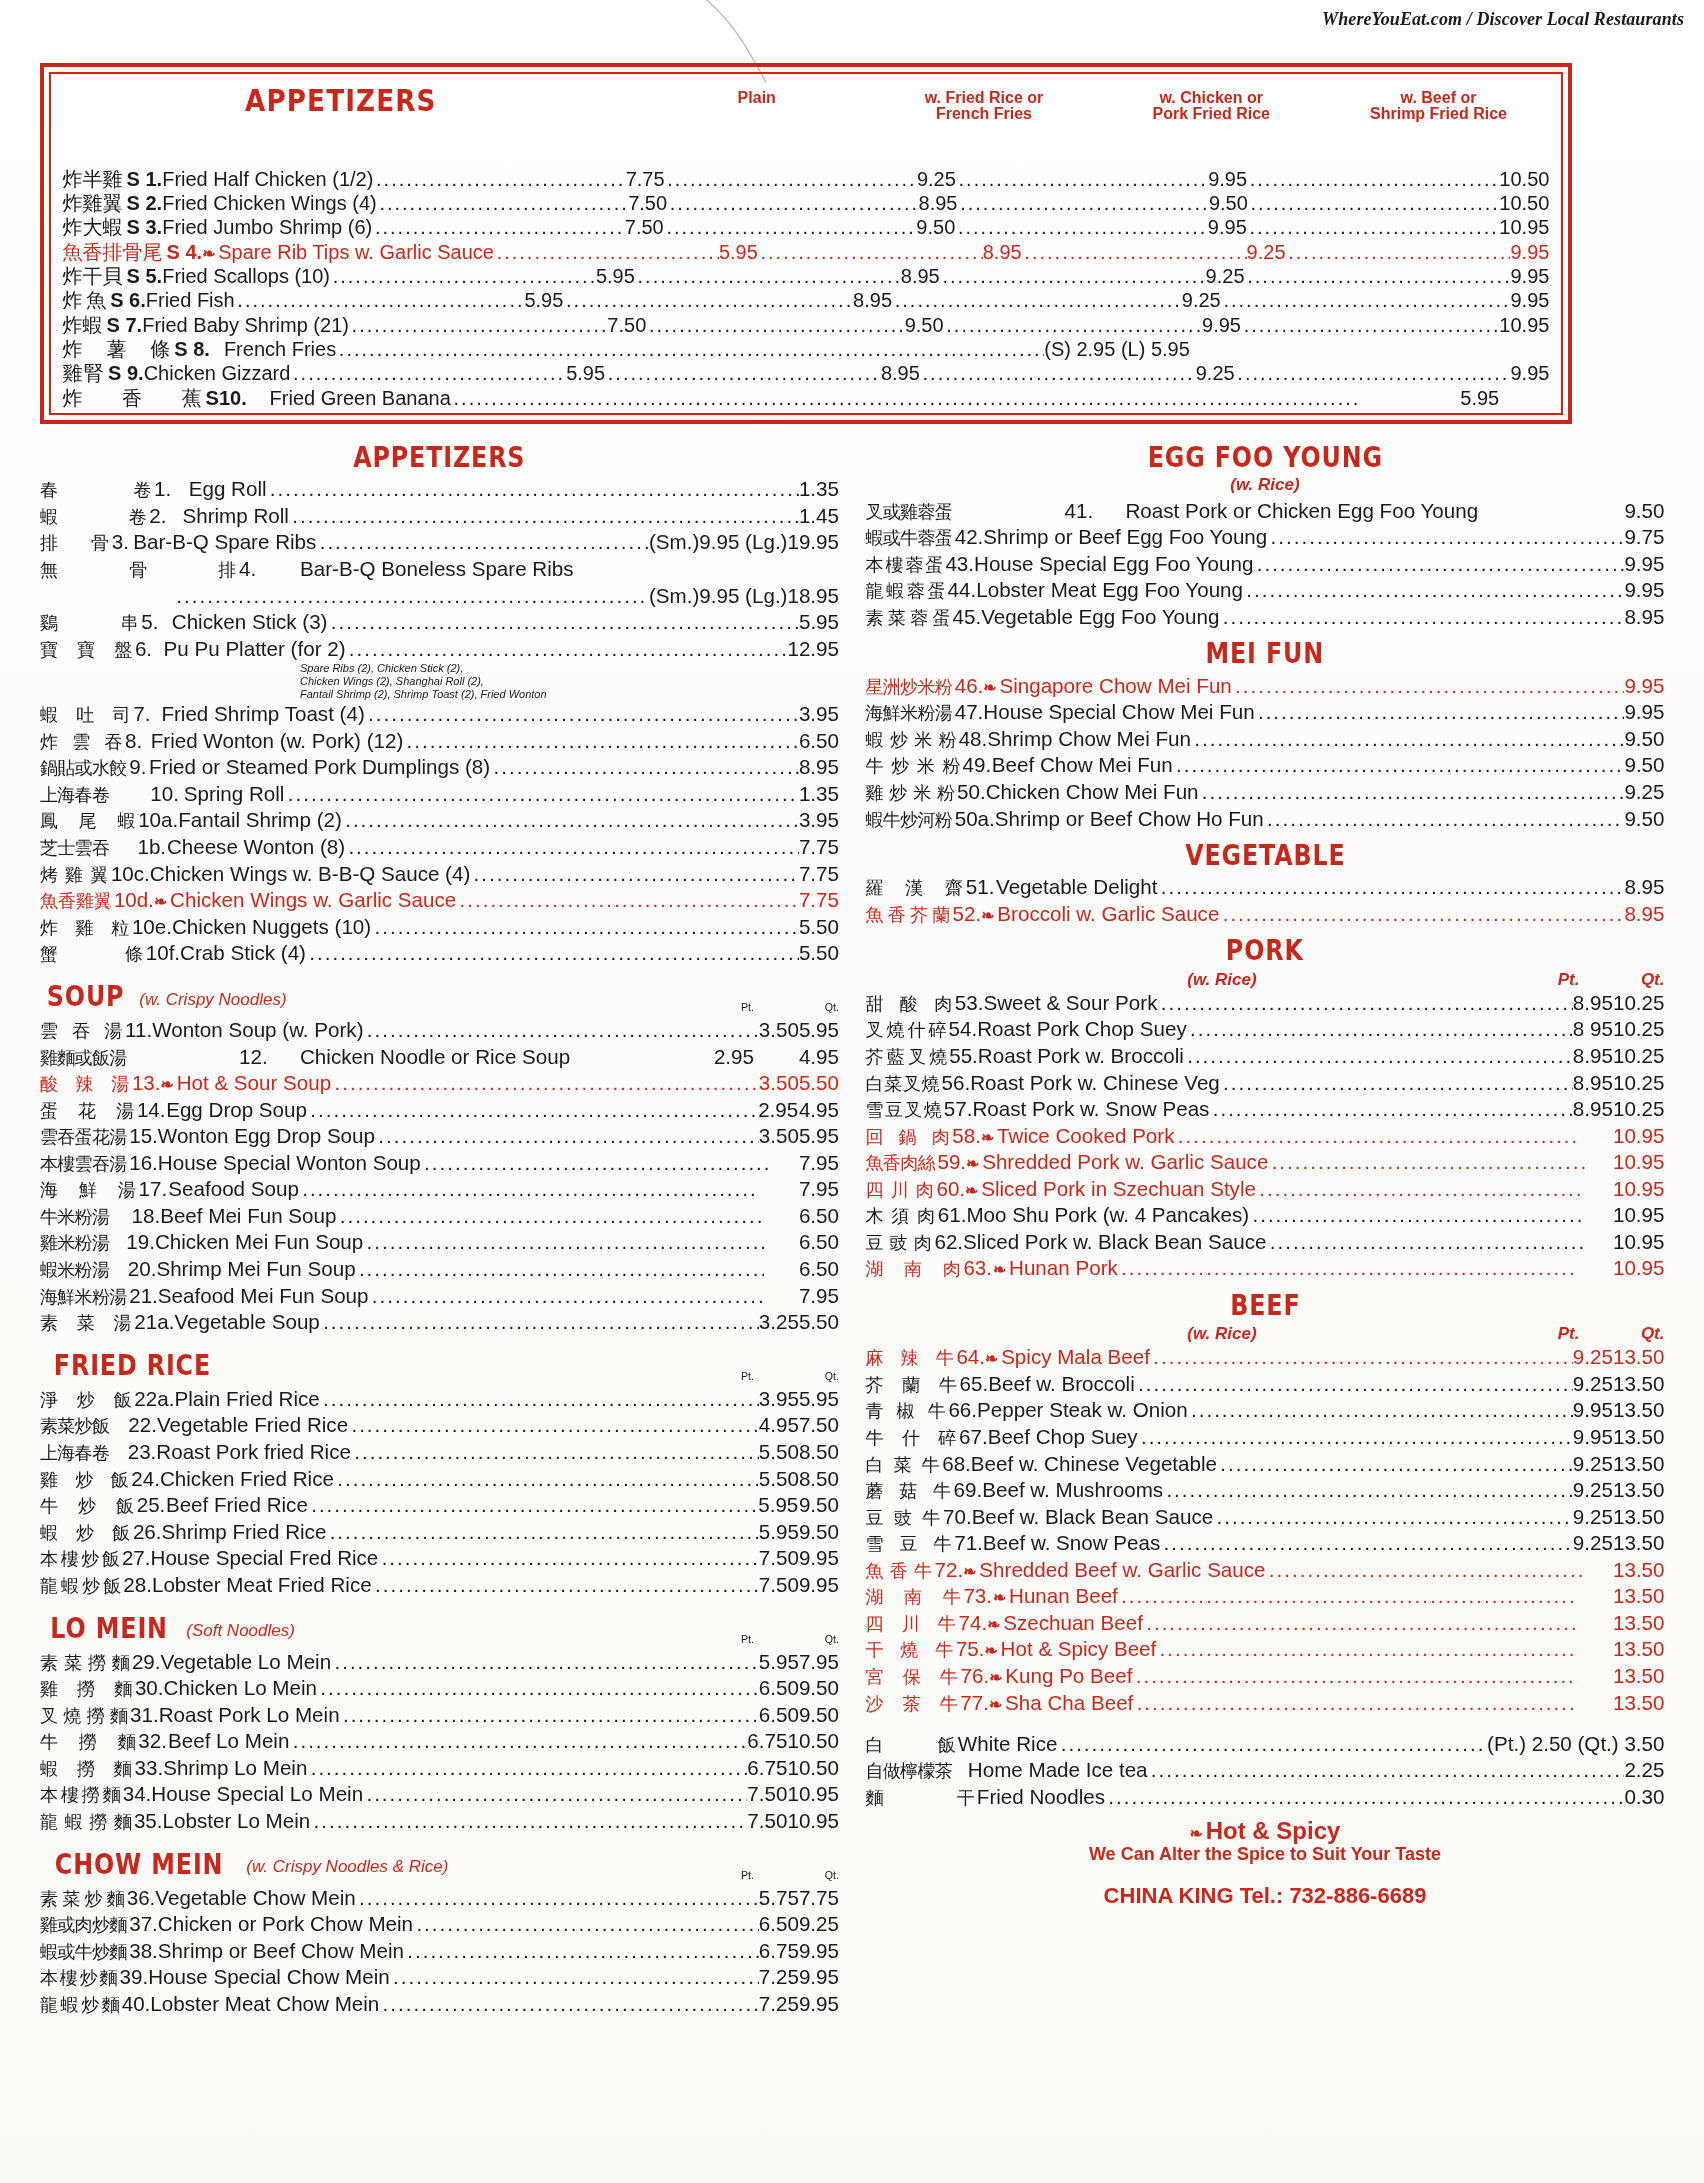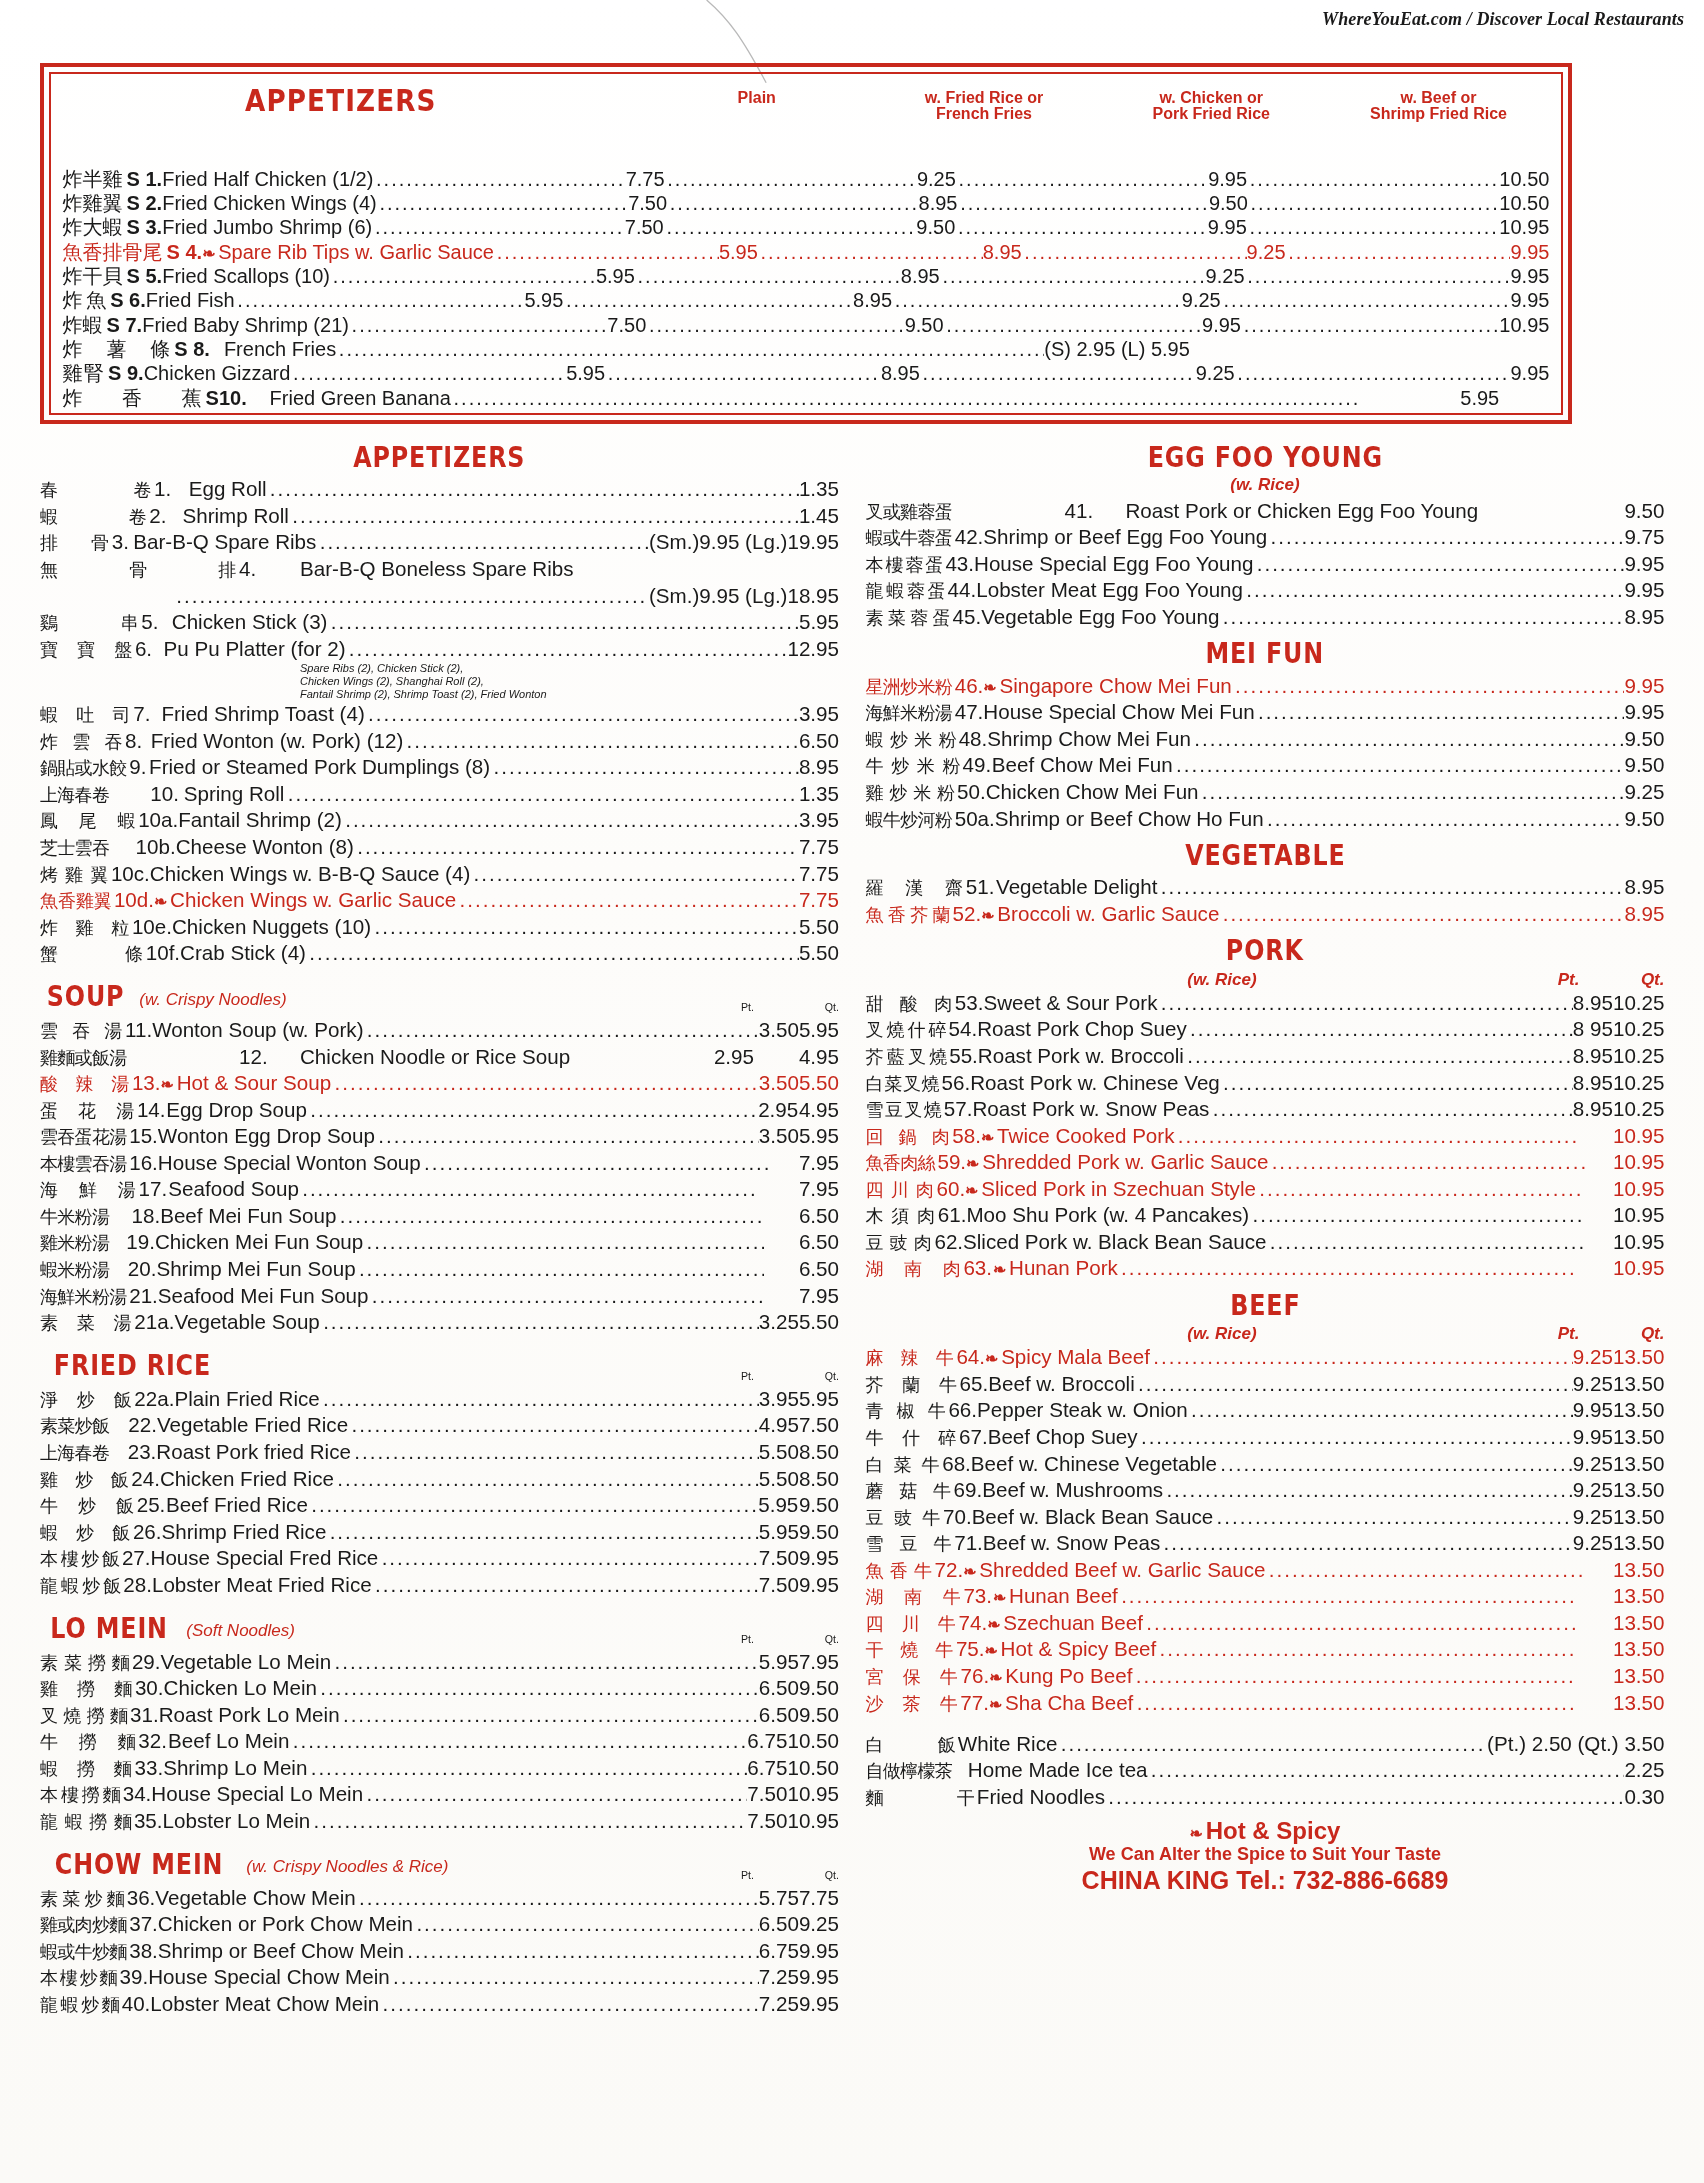--- a/index.html
+++ b/index.html
@@ -72,21 +72,21 @@
   .dots { flex:1 1 auto; overflow:hidden; letter-spacing:2px; padding:0 3.3px; min-width:6.6px; }
   .p1 { width:81px; text-align:right; }
   .p2 { width:85px; text-align:right; }
   .pfull { width:80px; text-align:right; }
   .itemnote { font-style:italic; font-size:11px; line-height:1.18; padding-left:260px; }
   .spacer { height:14.6px; }
   .spacer-sm { height:6.6px; }
   .footer-note { text-align:center; color:#c8281c; margin-top:6.6px; }
   .fn1 { font-weight:bold; font-size:24px; }
   .fn2 { font-weight:bold; font-size:18px; margin-top:-1.3px;}
-  .fn3 { font-weight:bold; font-size:25px; margin-top:1px;}
+  .fn3 { font-weight:bold; font-size:22px; margin-top:18px;}
   .hdrpt { width:81px; text-align:right; }
   .hdrqt { width:85px; text-align:right; }
   .scan-curve { position:absolute; left:703px; top:0px; width:80px; height:86px; pointer-events:none; }
 </style>
 </head>
 <body>
 
 <div class="page">
 
   <div class="watermark">WhereYouEat.com / Discover Local Restaurants</div>
@@ -409,21 +409,21 @@
             </span>
             <span class="num">10a.</span>
             <span class="nm">Fantail Shrimp (2)</span>
             <span class="dots">........................................................................................................................</span>
             <span style="white-space:nowrap;text-align:right">3.95</span>
           </div>
           <div class="row">
             <span class="cncell tight">
               <span>芝士雲吞</span>
             </span>
-            <span class="num">10b.</span>
+            <span class="num">1b.</span>
             <span class="nm">Cheese Wonton (8)</span>
             <span class="dots">........................................................................................................................</span>
             <span style="white-space:nowrap;text-align:right">7.75</span>
           </div>
           <div class="row">
             <span class="cncell">
               <span>烤</span>
               <span>雞</span>
               <span>翼</span>
             </span>

